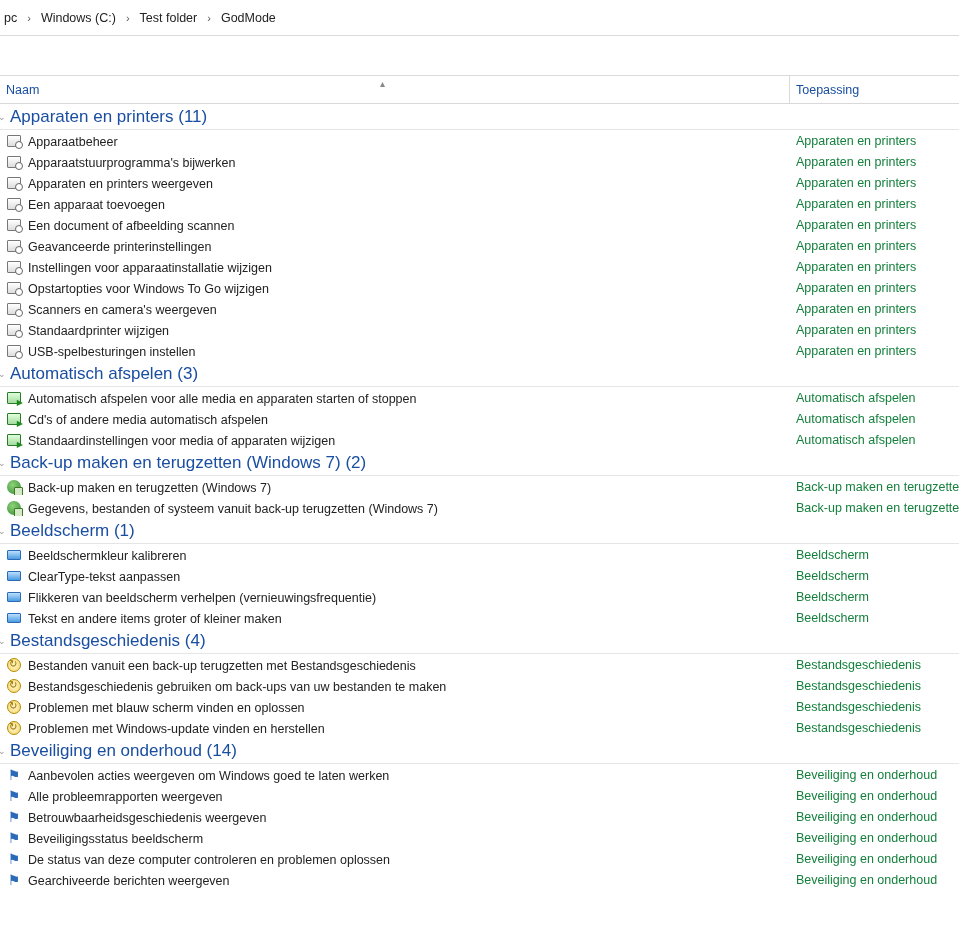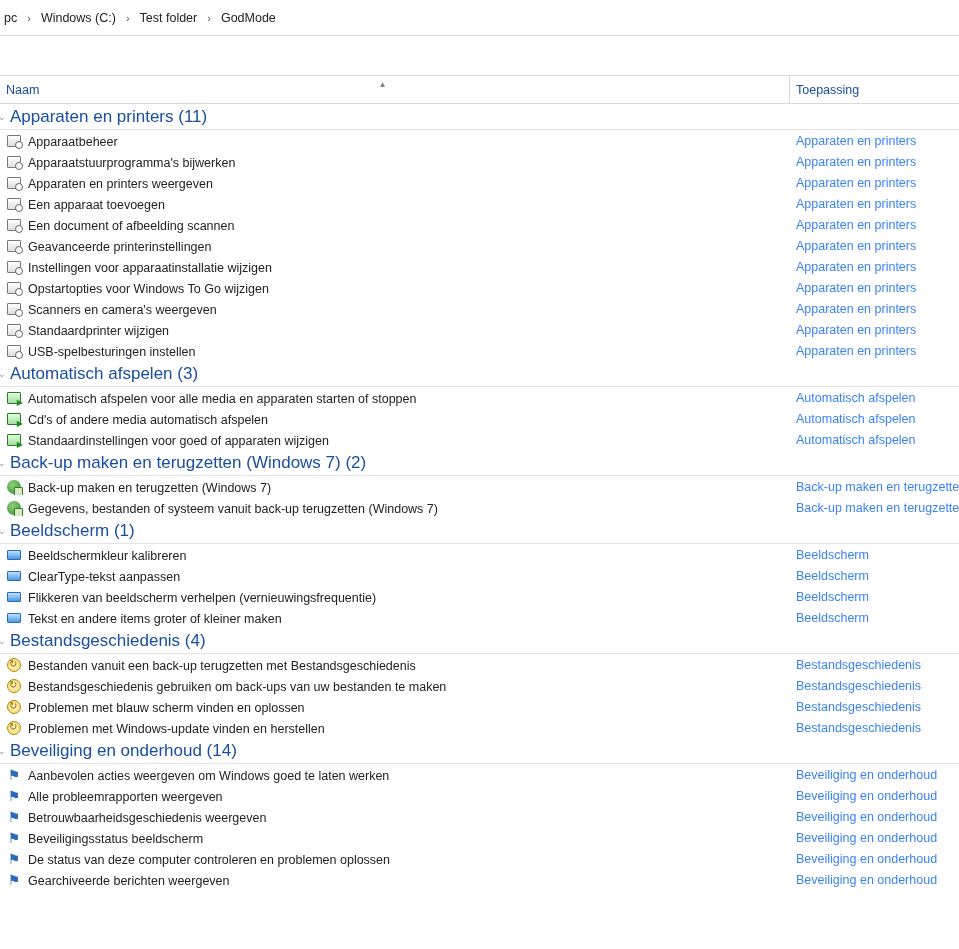--- a/index.html
+++ b/index.html
@@ -12,21 +12,21 @@
   .col-name { flex:0 0 790px; padding-left:6px; color:#1a4ea1; border-right:1px solid #d9d9d9; height:100%; display:flex; align-items:center; position:relative; }
   .col-name .sort { position:absolute; left:380px; top:2px; color:#888; font-size:10px; }
   .col-app { flex:1; padding-left:6px; color:#1a4ea1; }
   .content { height:845px; overflow-y:auto; }
   .group-header { display:flex; align-items:center; height:26px; border-bottom:1px solid #e5e5e5; padding-left:0; }
   .chev { width:10px; display:inline-block; color:#999; font-size:9px; margin-right:2px; margin-left:-2px; }
   .group-title { color:#1a4ea1; font-size:17px; }
   .row { display:flex; align-items:center; height:21px; cursor:default; }
   .icon { width:16px; height:16px; margin:0 6px 0 6px; display:inline-flex; align-items:center; justify-content:center; font-size:11px; }
   .name-cell { flex:0 0 790px; display:flex; align-items:flex-end; overflow:hidden; white-space:nowrap; }
-  .app-cell { flex:1; padding-left:6px; color:#3b82f6; overflow:hidden; white-space:nowrap; }
+  .app-cell { flex:1; padding-left:6px; color:#15803d; overflow:hidden; white-space:nowrap; }
   
   .ic-device { width:14px;height:12px;border:1px solid #777;border-radius:1px;position:relative;background:linear-gradient(#fff,#ddd); }
   .ic-device::after{content:"";position:absolute;right:-3px;bottom:-3px;width:6px;height:6px;border:1px solid #666;border-radius:50%;background:#fff;}
   .ic-auto { width:14px;height:12px;border:1px solid #2a7a2a;border-radius:1px;background:linear-gradient(#dfffdc,#a5dca0);position:relative; }
   .ic-auto::after{content:"▶";position:absolute;right:-3px;bottom:-4px;color:#1c8a1c;font-size:8px;}
   .ic-backup { width:14px;height:14px;border-radius:50%;background:radial-gradient(circle at 40% 35%, #8fd27a, #2f8a2f);position:relative; }
   .ic-backup::after{content:"";position:absolute;right:-2px;bottom:-2px;width:7px;height:7px;border:1px solid #3a7a20;border-radius:1px;background:#d6e9c6;}
   .ic-screen { width:14px;height:10px;border:1px solid #2a6ab8;border-radius:1px;background:linear-gradient(#bcdfff,#4a9be0); }
   .ic-hist { width:14px;height:14px;border-radius:50%;border:1.5px solid #b58b00;background:radial-gradient(#fff3c4,#f5d76e);position:relative; }
   .ic-hist::after{content:"↻";position:absolute;left:1px;top:-1px;font-size:10px;color:#8a6d00;}
@@ -178,21 +178,21 @@
         </span>
         <span>Cd's of andere media automatisch afspelen</span>
       </div>
       <div class="app-cell">Automatisch afspelen</div>
     </div>
     <div class="row">
       <div class="name-cell">
         <span class="icon">
           <span class="ic-auto"></span>
         </span>
-        <span>Standaardinstellingen voor goed of apparaten wijzigen</span>
+        <span>Standaardinstellingen voor media of apparaten wijzigen</span>
       </div>
       <div class="app-cell">Automatisch afspelen</div>
     </div>
     <div class="group-header">
       <span class="chev">⌄</span>
       <span class="group-title">Back-up maken en terugzetten (Windows 7) (2)</span>
     </div>
     <div class="row">
       <div class="name-cell">
         <span class="icon">

